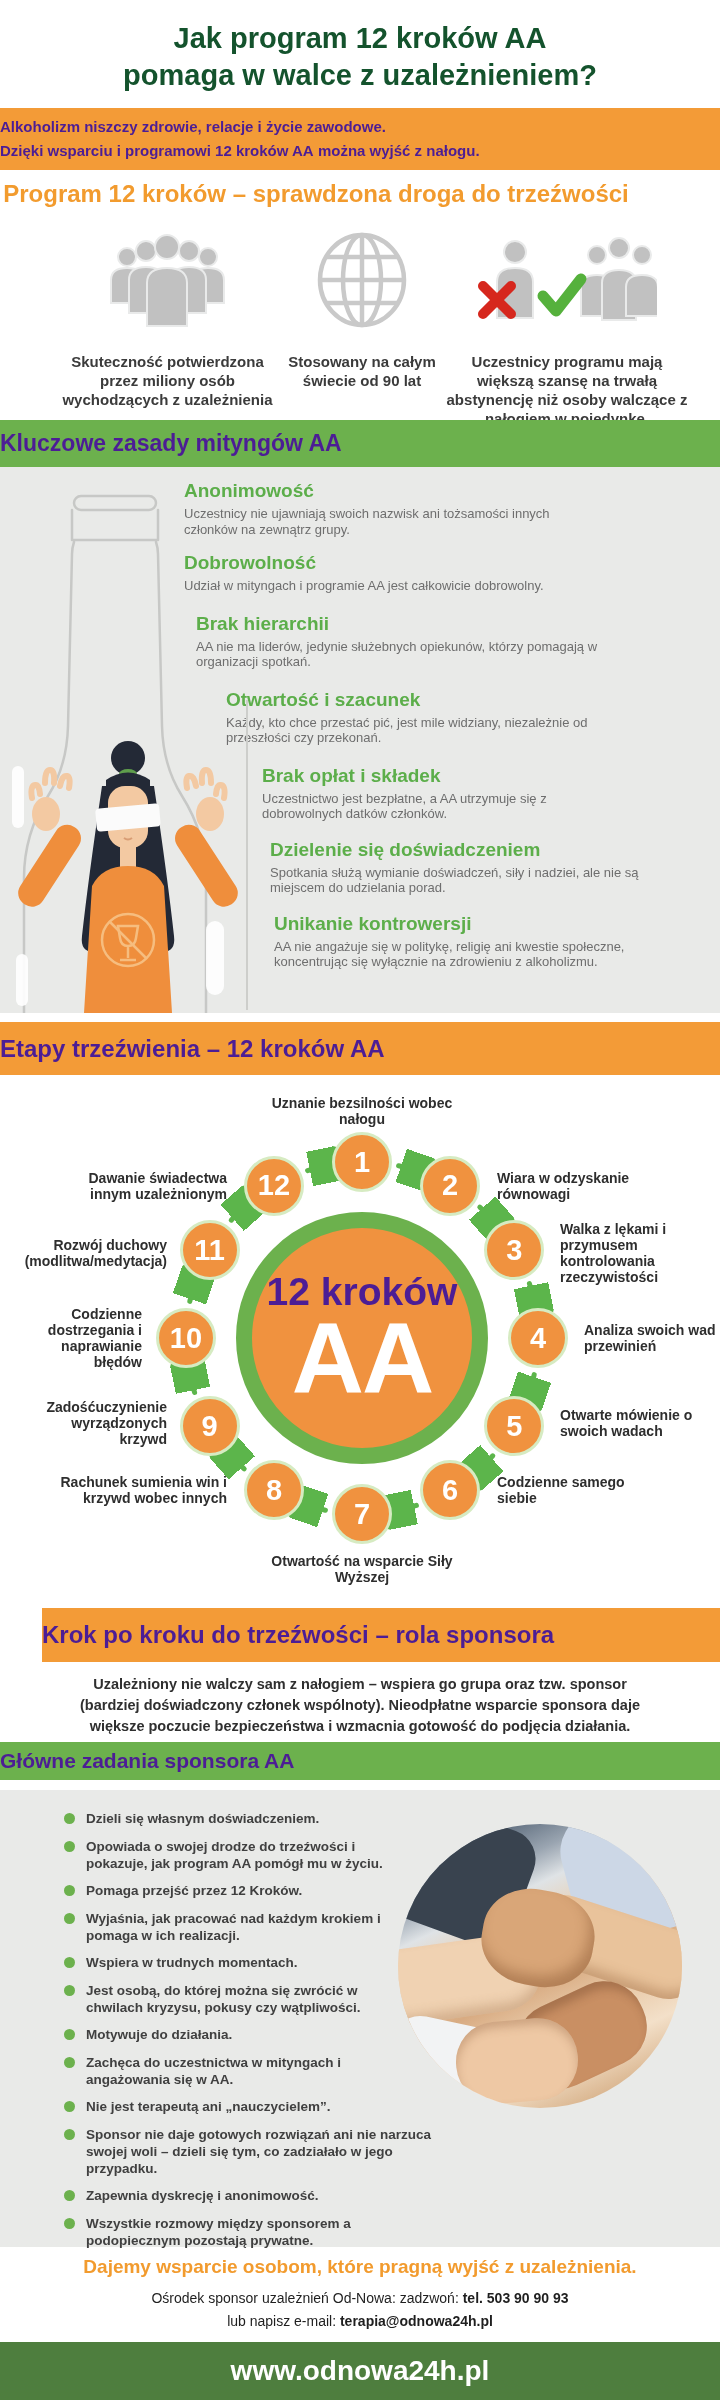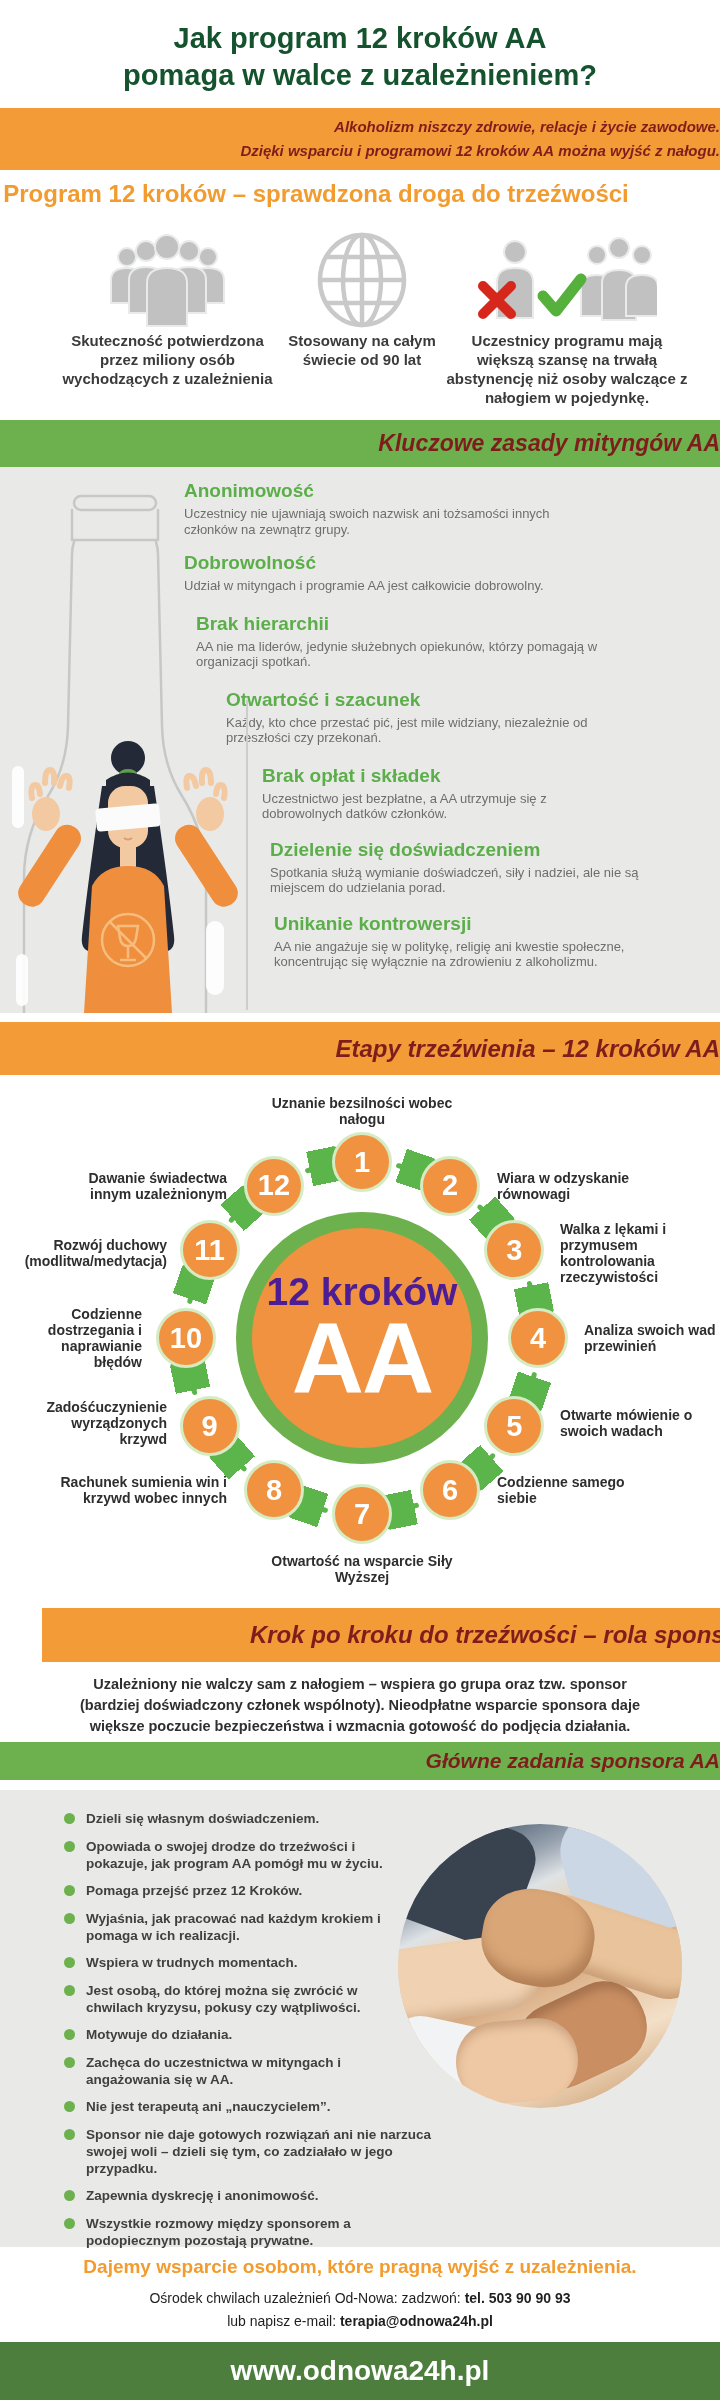--- a/index.html
+++ b/index.html
@@ -2,33 +2,33 @@
 <html><head>
 <meta charset="utf-8">
 <style>
   html,body{margin:0;padding:0;background:#fff;}
   .page{position:relative;width:720px;height:2400px;margin:0 auto;background:#fff;overflow:hidden;
         font-family:"Liberation Sans","DejaVu Sans",sans-serif;color:#2e2e2e;}
   .abs{position:absolute;}
   
   .title{top:20px;left:0;width:720px;text-align:center;font-size:29px;font-weight:800;color:#14532d;line-height:37px;}
   
-  .banner{left:0;width:720px;text-align:right;color:#7f1d1d;font-weight:700;font-style:italic;}
+  .banner{left:0;width:720px;text-align:left;color:#4c1d95;font-weight:700;}
   .banner-a{top:108px;height:62px;background:#F39B37;font-size:15px;line-height:24px;padding-top:7px;box-sizing:border-box;}
   .banner-a b{font-weight:800;}
   .green-banner-1{top:420px;height:47px;line-height:47px;background:#6CB14D;font-size:23px;}
   .orange-banner-b{top:1022px;height:53px;line-height:53px;background:#F39B37;font-size:24px;}
   .orange-banner-c{top:1608px;height:54px;line-height:54px;background:#F39B37;font-size:24px;margin-left:42px;}
   .green-banner-2{top:1742px;height:38px;line-height:38px;background:#6CB14D;font-size:21px;}
   .program-heading{top:180px;left:0;width:632px;text-align:center;font-size:24px;font-weight:800;color:#F29B2E;}
   
   .facts{top:224px;left:0;width:720px;height:196px;}
   .fact{position:absolute;text-align:center;}
   .fact .ic{height:106px;display:flex;align-items:flex-end;justify-content:center;}
-  .fact .cap{margin-top:1px;font-size:15px;font-weight:700;color:#3b3b3b;line-height:19px;}
+  .fact .cap{margin-top:22px;font-size:15px;font-weight:700;color:#3b3b3b;line-height:19px;}
   .fact1{left:55px;width:225px;}
   .fact2{left:278px;width:168px;}
   .fact3{left:442px;width:250px;}
   
   .panel1{top:467px;left:0;width:720px;height:546px;background:#E9EAE8;}
   .divider{position:absolute;left:246px;top:233px;width:2px;height:310px;background:#cdcecb;}
   .principle h3{margin:0;font-size:19px;font-weight:700;color:#5CAE4A;line-height:24px;}
   .principle p{margin:3px 0 0 0;font-size:13px;color:#6e6e6e;line-height:15.5px;}
   
   .diagram{top:1075px;left:0;width:720px;height:533px;}
@@ -295,21 +295,21 @@
         <div class="hp4"></div>
       <div class="hp5"></div>
         <div class="hp6"></div>
         <div class="hp7"></div>
         <div class="hp8"></div>
     </div>
   </div>
 
   <div class="abs cta">Dajemy wsparcie osobom, które pragną wyjść z uzależnienia.</div>
   <div class="abs contact contact-1">
-    <span>Ośrodek chwilach uzależnień Od-Nowa: zadzwoń: </span><b>tel. 503 90 90 93</b>
+    <span>Ośrodek sponsor uzależnień Od-Nowa: zadzwoń: </span><b>tel. 503 90 90 93</b>
   </div>
   <div class="abs contact contact-2">
     <span>lub napisz e-mail: </span><b>terapia@odnowa24h.pl</b>
   </div>
 
   <div class="abs footer-bar">www.odnowa24h.pl</div>
 
 </div>
 
 </body></html>

